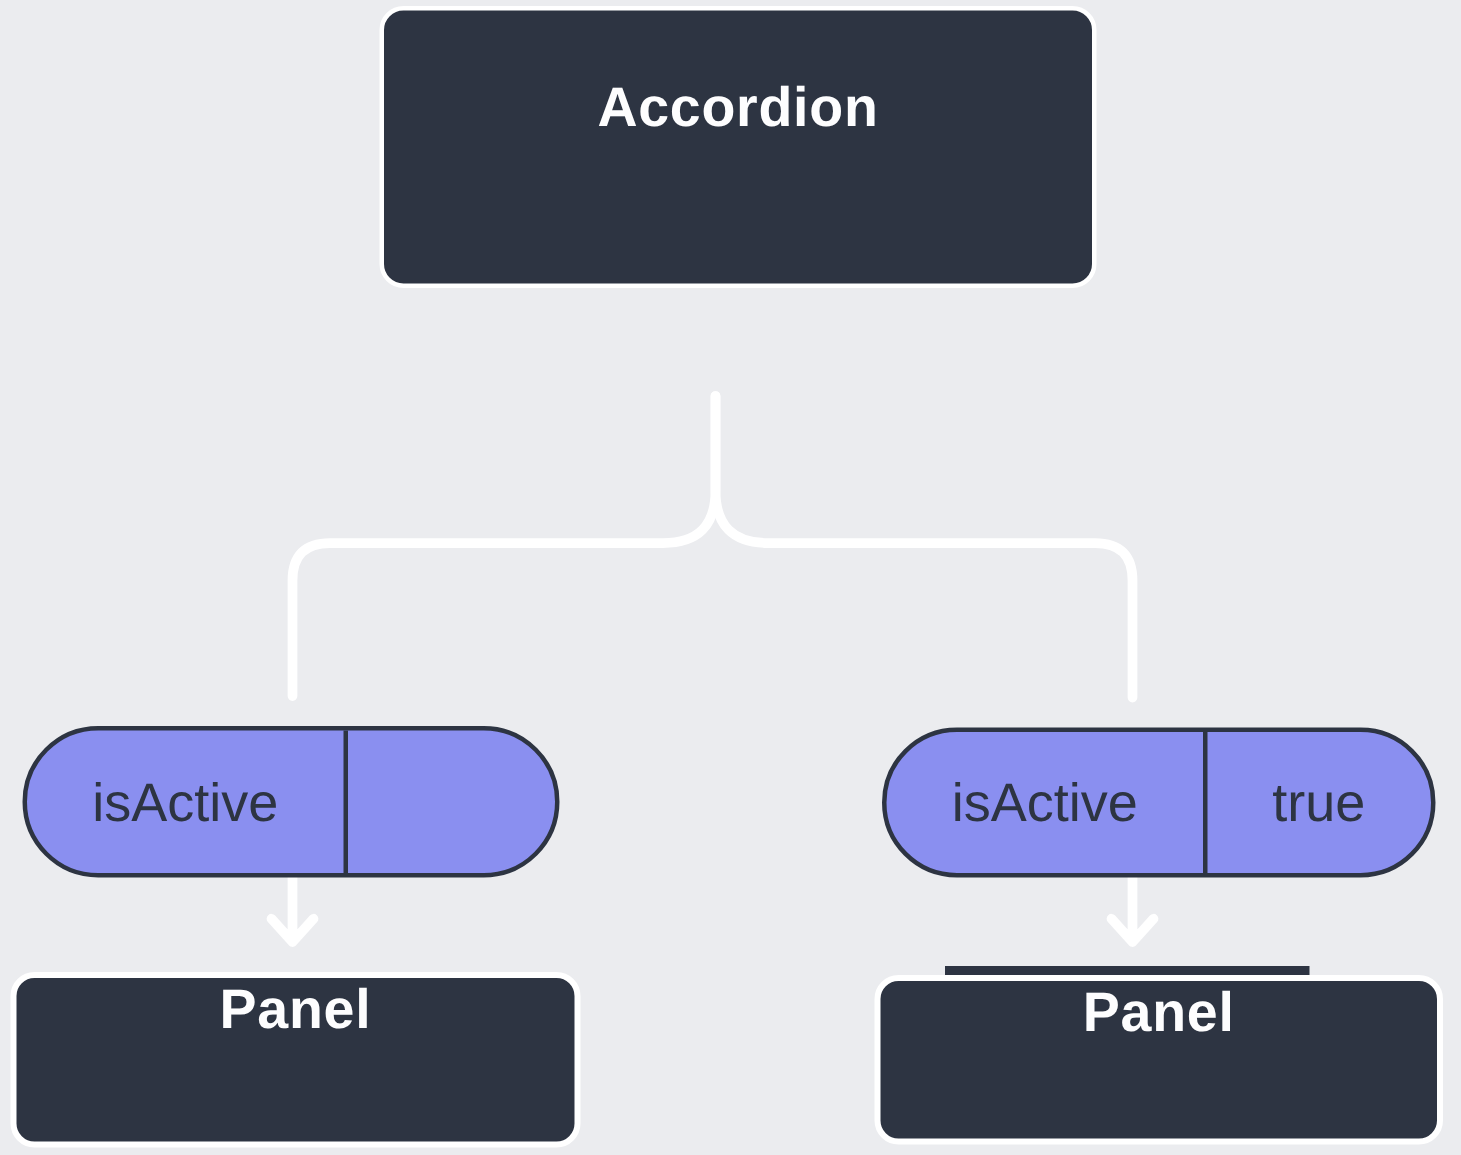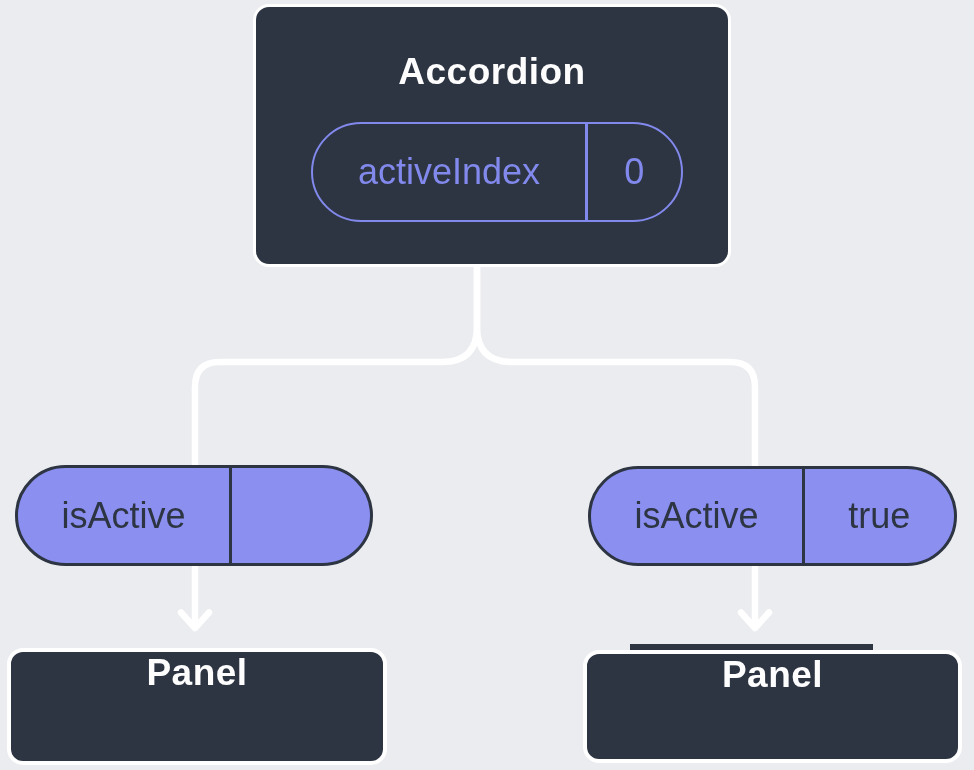--- a/index.html
+++ b/index.html
@@ -34,21 +34,21 @@
     box-sizing:border-box;
     z-index:3;
     display:flex;flex-direction:column;align-items:center;
   }
   .node-title{
     color:var(--title-text);
     font-size:37px;font-weight:600;
     letter-spacing:.5px;
   }
   .accordion{
-    left:253px;top:4px;width:478px;height:263px;
+    left:253px;top:4px;width:478px;height:188px;
   }
   .accordion .node-title{margin-top:44px;}
   .pill{
     position:absolute;
     box-sizing:border-box;
     display:flex;align-items:stretch;
     z-index:3;
   }
   .pill .seg{
     display:flex;align-items:center;justify-content:center;
@@ -66,20 +66,21 @@
   }
   .pill-outline .seg-name{width:272px;}
   .pill-outline .seg-value{flex:1;}
   .pill-outline .pill-divider{background:var(--pill-outline);}
   
   .pill-solid{
     background:var(--pill-fill);
     border:3px solid var(--pill-text-dark);
     border-radius:52px;
     color:var(--pill-text-dark);
+    margin-top:19px;
   }
   .pill-solid .pill-divider{background:var(--pill-text-dark);}
   .pill-isactive-left{left:15px;top:465px;width:358px;height:101px;}
   .pill-isactive-left .seg-name{width:211px;}
   .pill-isactive-left .seg-value{flex:1;}
   .pill-isactive-right{left:588px;top:466px;width:369px;height:100px;}
   .pill-isactive-right .seg-name{width:211px;}
   .pill-isactive-right .seg-value{flex:1;}
   .panel{
     justify-content:flex-start;
@@ -102,25 +103,20 @@
 
   <svg class="connectors" width="974" height="770" viewBox="0 0 974 770" fill="none">
     <path d="M477 264 L477 327 Q477 362 442 362 L220 362 Q195 362 195 387 L195 464" style="stroke:var(--connector)" stroke-width="6.5" stroke-linecap="round" stroke-linejoin="round"></path>
     <path d="M477 264 L477 327 Q477 362 512 362 L730 362 Q755 362 755 387 L755 465" style="stroke:var(--connector)" stroke-width="6.5" stroke-linecap="round" stroke-linejoin="round"></path>
     <path d="M195 568 L195 628 M181 612.5 L195 628 L209 612.5" style="stroke:var(--connector)" stroke-width="6.5" stroke-linecap="round" stroke-linejoin="round"></path>
     <path d="M755 568 L755 628 M741 612.5 L755 628 L769 612.5" style="stroke:var(--connector)" stroke-width="6.5" stroke-linecap="round" stroke-linejoin="round"></path>
   </svg>
 
   <div class="node accordion">
     <div class="node-title">Accordion</div>
-    <div class="pill pill-outline">
-      <span class="seg seg-name">activeIndex</span>
-      <span class="pill-divider"></span>
-      <span class="seg seg-value">0</span>
-    </div>
   </div>
 
   <div class="pill pill-solid pill-isactive-left">
     <span class="seg seg-name">isActive</span>
     <span class="pill-divider"></span>
   </div>
 
   <div class="pill pill-solid pill-isactive-right">
     <span class="seg seg-name">isActive</span>
     <span class="pill-divider"></span>

